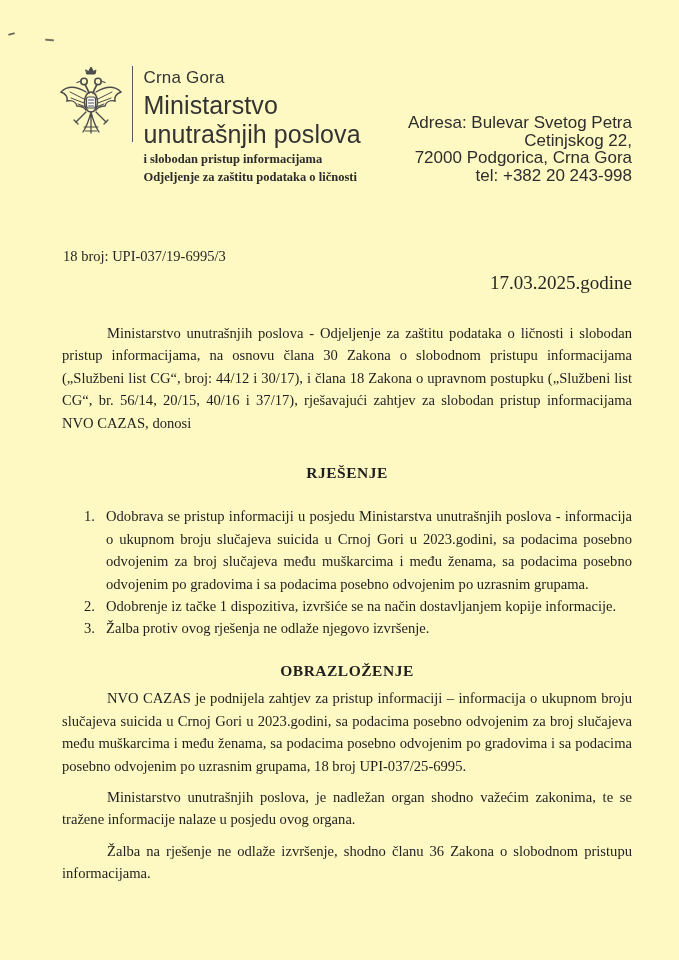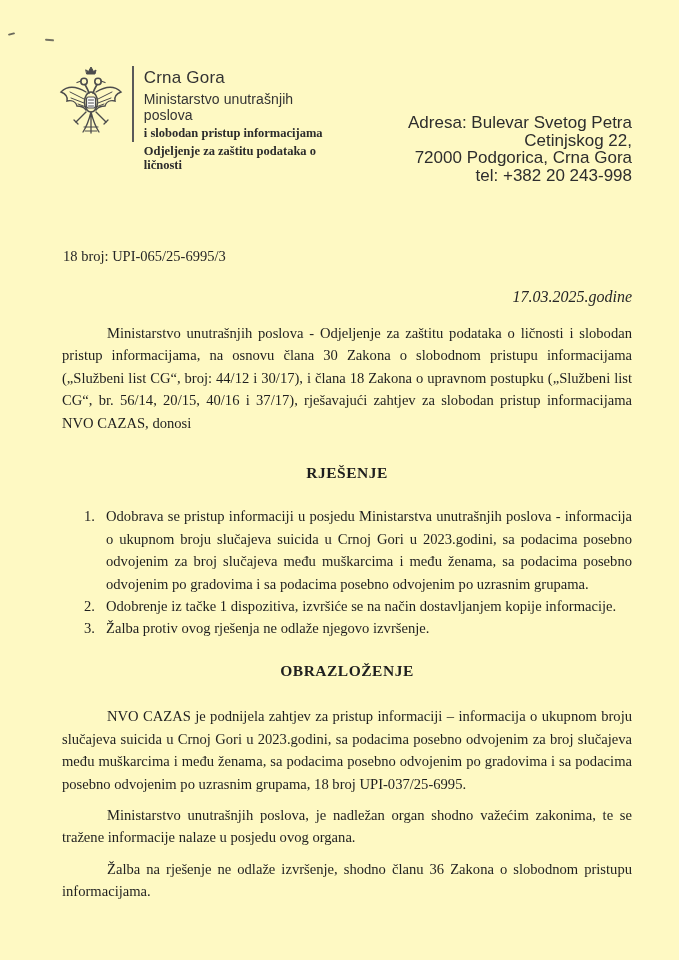--- a/index.html
+++ b/index.html
@@ -24,56 +24,56 @@
   .crest { width: 66px; height: 76px; flex: 0 0 auto; }
   .crest svg { width: 100%; height: 100%; }
   .vdivider { width: 2px; background: #5a5a5a; height: 76px; margin: 0 10px 0 8px; }
   .org-block { padding-top: 2px; }
   .org-country {
     font-family: "Liberation Sans", sans-serif;
     font-size: 17px; color: #333; letter-spacing: .2px;
   }
   .org-ministry {
     font-family: "Liberation Sans", sans-serif;
-    font-size: 14px; color: #333; margin-top: 3px; letter-spacing: .1px;
+    font-size: 25px; color: #333; margin-top: 3px; letter-spacing: .1px;
   }
   .org-dept {
     font-family: "Liberation Serif", serif;
     font-weight: bold; font-size: 12.5px; color: #2c2c2c; margin-top: 3px; line-height: 14.5px;
   }
   .addr-block {
     margin-left: auto; text-align: right; padding-top: 48px;
     font-family: "Liberation Sans", sans-serif;
     font-size: 17px; color: #2d2d2d; line-height: 17.5px;
   }
   .addr-website { color: #8f8f8f; }
 
   
   .ref-line { position: absolute; left: 63px; top: 248px; font-size: 14.5px; color: #262626; }
-  .date-line { position: absolute; right: 47px; top: 288px; font-size: 16px; color: #262626; font-style: italic; }
+  .date-line { position: absolute; right: 47px; top: 272px; font-size: 19px; color: #262626; }
 
   
   .doc-body {
     position: absolute; left: 62px; right: 47px; top: 322px;
     font-size: 14.6px; line-height: 22.4px; color: #1f1f1f;
     text-align: justify;
   }
   .para { text-indent: 45px; text-align: justify; }
   .heading {
     text-align: center; font-weight: bold; font-size: 15.5px;
     letter-spacing: .5px; text-indent: 0;
   }
   .h-rjesenje { margin-top: 28px; }
   .h-obrazlozenje { margin-top: 20px; }
   .list { margin-top: 21px; }
   .list-item { display: flex; }
   .list-num { flex: 0 0 22px; padding-left: 0; text-align: left; margin-left: 22px; }
   .list-text { flex: 1; text-align: justify; }
   .expl { margin-top: 9px; }
-  .expl-first { margin-top: 23px; }
+  .expl-first { margin-top: 5px; }
 </style>
 </head>
 <body>
 
 <div class="page">
 
   <span class="scan-mark mark-1"></span>
   <span class="scan-mark mark-2"></span>
 
   <div class="letterhead">
@@ -111,21 +111,21 @@
       <div class="org-dept">i slobodan pristup informacijama</div>
       <div class="org-dept">Odjeljenje za zaštitu podataka o ličnosti</div>
     </div>
     <div class="addr-block">
       <div>Adresa: Bulevar Svetog Petra Cetinjskog 22,</div>
       <div>72000 Podgorica, Crna Gora</div>
       <div>tel: +382 20 243-998</div>
     </div>
   </div>
 
-  <div class="ref-line">18 broj: UPI-065/25-6995/3</div>
+  <div class="ref-line">18 broj: UPI-037/19-6995/3</div>
   <div class="date-line">17.03.2025.godine</div>
 
   <div class="doc-body">
     <p class="para">Ministarstvo unutrašnjih poslova - Odjeljenje za zaštitu podataka o ličnosti i slobodan pristup informacijama, na osnovu člana 30 Zakona o slobodnom pristupu informacijama („Službeni list CG“, broj: 44/12 i 30/17), i člana 18 Zakona o upravnom postupku („Službeni list CG“, br. 56/14, 20/15, 40/16 i 37/17), rješavajući zahtjev za slobodan pristup informacijama NVO CAZAS, donosi</p>
 
     <p class="heading h-rjesenje">RJEŠENJE</p>
 
     <div class="list">
       <div class="list-item">
         <span class="list-num">1.</span>

